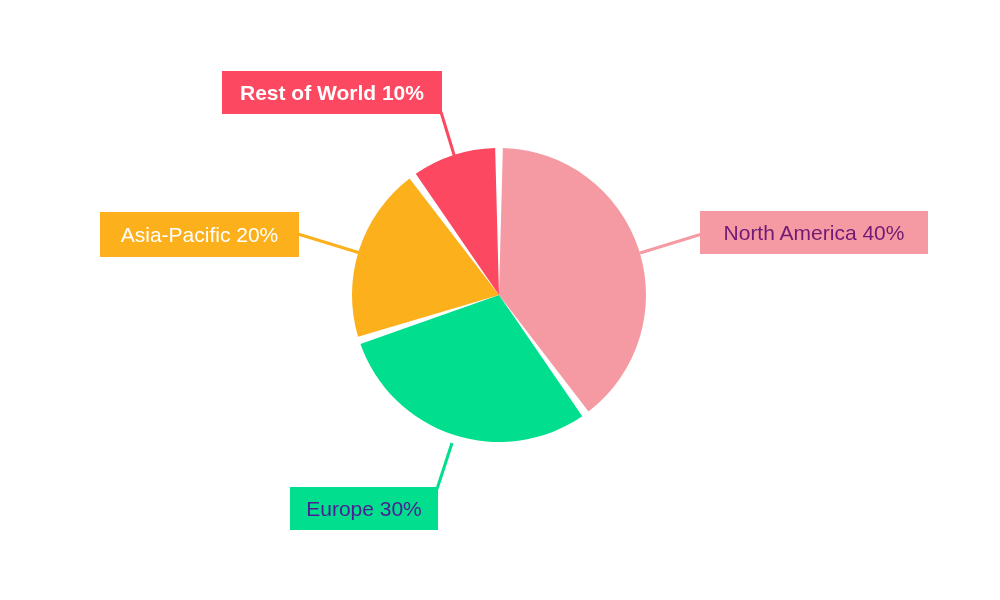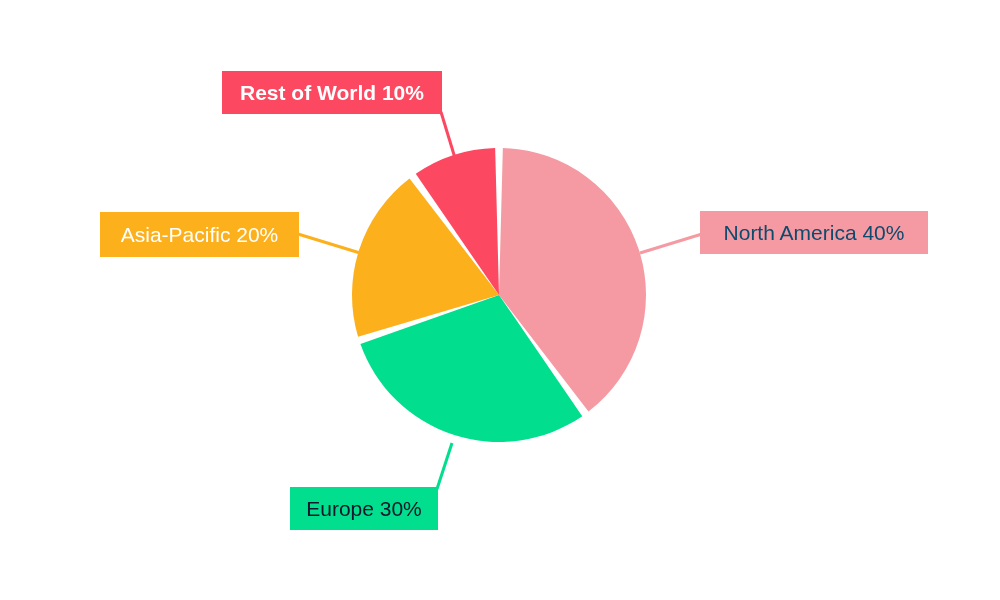--- a/index.html
+++ b/index.html
@@ -76,21 +76,21 @@
 
     <path d="M 502.85 148.05 A 147 147 0 0 1 588.49 411.62 L 499 295 Z" fill="#f59aa2"></path>
 
     <path d="M 582.26 416.15 A 147 147 0 0 1 360.43 344.07 L 499 295 Z" fill="#00de8e"></path>
 
     <path d="M 358.05 336.75 A 147 147 0 0 1 409.51 178.38 L 499 295 Z" fill="#fcb01c"></path>
 
     <path d="M 415.74 173.85 A 147 147 0 0 1 495.15 148.05 L 499 295 Z" fill="#fc4860"></path>
   </svg>
 
-  <div class="pie-label" id="label-north-america" style="background: rgb(245, 154, 162); color: #0c4a6e;">North America 40%</div>
+  <div class="pie-label" id="label-north-america" style="background: rgb(245, 154, 162); color: #701a75;">North America 40%</div>
 
-  <div class="pie-label" id="label-europe" style="background: rgb(0, 222, 142); color: #0f172a;">Europe 30%</div>
+  <div class="pie-label" id="label-europe" style="background: rgb(0, 222, 142); color: #4c1d95;">Europe 30%</div>
 
   <div class="pie-label" id="label-asia-pacific" style="background: rgb(252, 176, 28); color: rgb(255, 255, 255);">Asia-Pacific 20%</div>
 
   <div class="pie-label" id="label-rest-of-world" style="background: rgb(252, 72, 96); color: rgb(255, 255, 255);">Rest of World 10%</div>
 
 </div>
 
 </body></html>

